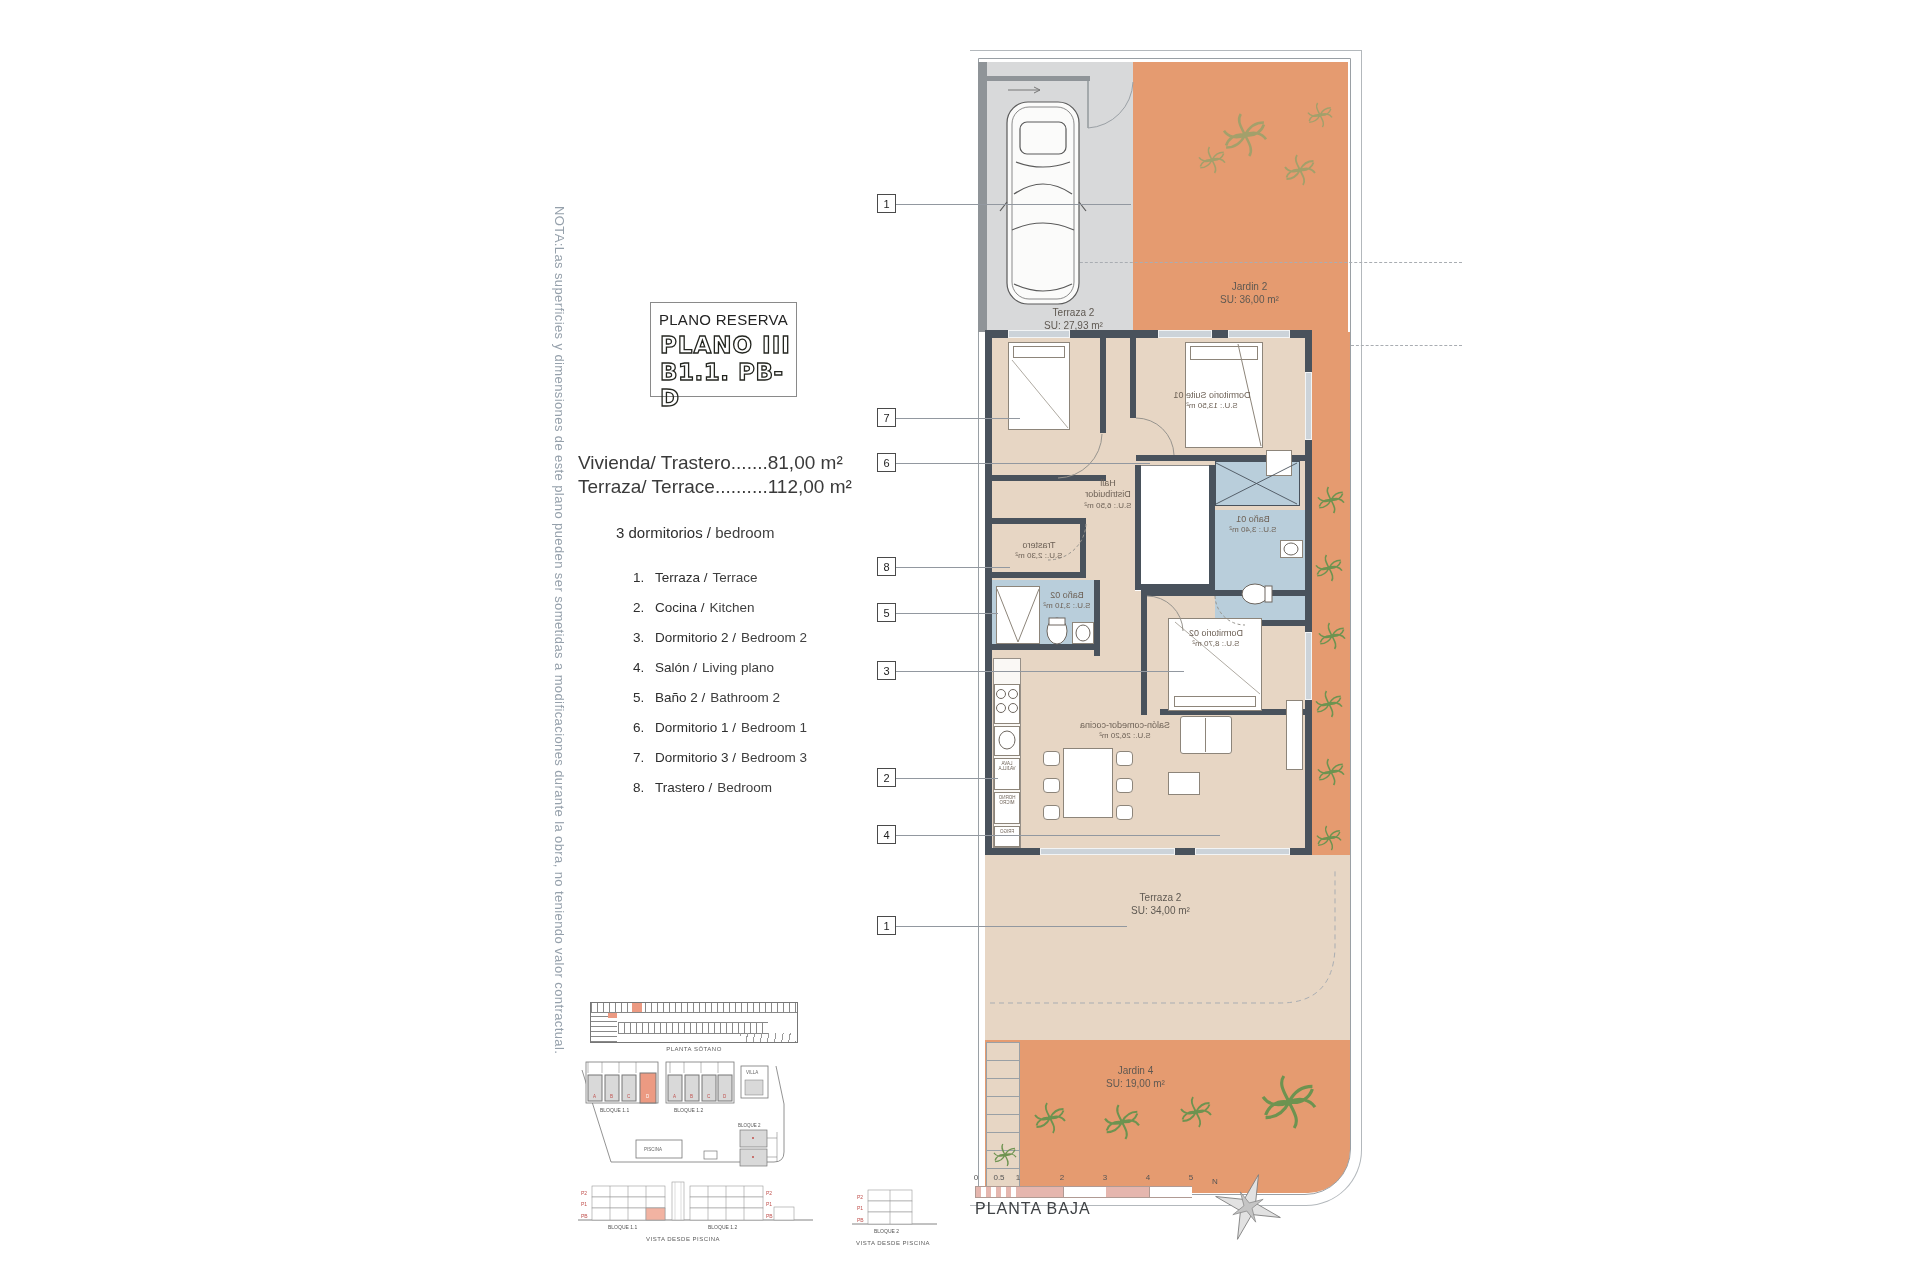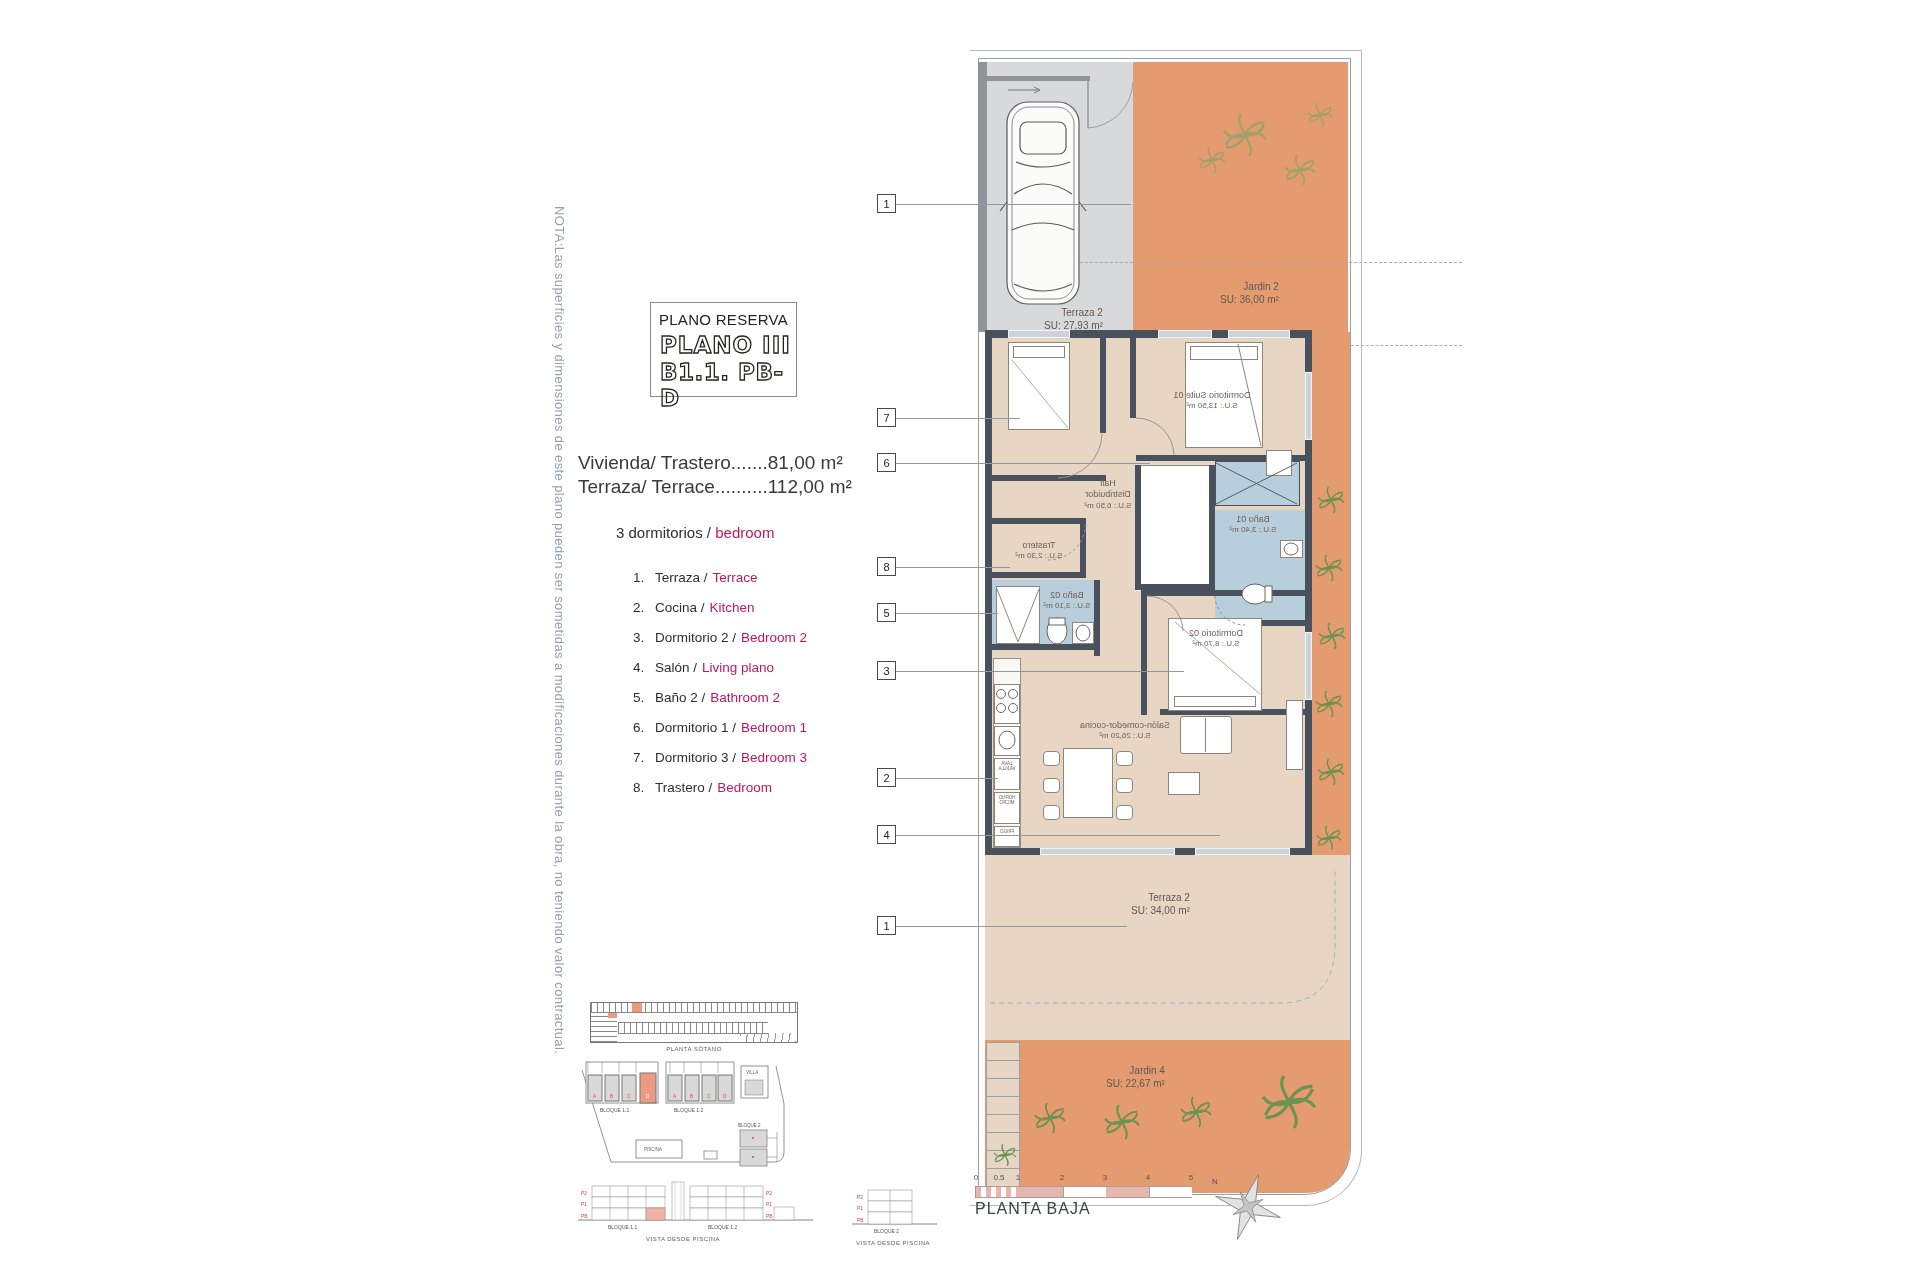--- a/index.html
+++ b/index.html
@@ -4,30 +4,30 @@
 <style>
   html,body{margin:0;padding:0}
   body{width:1920px;height:1280px;background:#fff;position:relative;overflow:hidden;
        font-family:"Liberation Sans",sans-serif;color:#2e2e2e}
   .abs{position:absolute}
   .wall{position:absolute;background:#49525c}
   .win{position:absolute;background:#ccd3d9;box-shadow:inset 0 0 0 1px #f2f4f5}
   .furn{position:absolute;background:#fff;border:1px solid #8d857a;box-sizing:border-box}
   .lbl{position:absolute;font-size:9px;line-height:1.25;color:#6e6257;text-align:center;white-space:nowrap}
   .lbl .area{font-size:8px}
-  .outlbl{position:absolute;font-size:10px;line-height:1.3;color:#5f5952;text-align:right;white-space:nowrap}
+  .outlbl{position:absolute;font-size:10px;line-height:1.3;color:#5f5952;text-align:center;white-space:nowrap}
   .mirr{transform:scaleX(-1)}
   .co{position:absolute;width:19px;height:19px;background:#fff;border:1px solid #4a4a4a;
       font-size:11px;color:#222;display:flex;align-items:center;justify-content:center;box-sizing:border-box}
   .ld{position:absolute;height:1px;background:#9298a0}
   .dash-h{position:absolute;border-top:1px dashed #a9adb2;height:0}
   .leg-row{display:flex;align-items:flex-start;height:30px;font-size:13.5px}
   .leg-num{width:22px;color:#2e2e2e}
   .leg-es{color:#2e2e2e;margin-right:5px}
-  .en{color:#be185d}
+  .en{color:#404040}
   .tick{position:absolute;font-size:8px;color:#555;transform:translateX(-50%)}
   .outline-txt{color:transparent;-webkit-text-stroke:1.3px #23251f}
   @supports not (-webkit-text-stroke:1px #000){.outline-txt{color:#23251f}}
   .floor{background:#e7d6c4}
   .bath{background:#b9cedb}
   .garden{background:#e59b70}
   .parking{background:#d8d9da}
   .kitchen-lbl{position:absolute;font-size:4.5px;line-height:1.15;color:#6e6257;text-align:center;width:100%;top:2px;left:0}
   svg{position:absolute;pointer-events:none}
   .minicap{font-size:6px;letter-spacing:.5px;fill:#5c5c5c}
@@ -319,21 +319,21 @@
 <div class="lbl mirr" style="left:1072px;top:720px;width:106px">
   <div>Salón-comedor-cocina</div>
     <div class="area">S.U.: 26,20 m²</div>
   </div>
 <div class="outlbl" style="left:1131px;top:891px">
   <div>Terraza 2</div>
     <div>SU: 34,00 m²</div>
   </div>
 <div class="outlbl" style="left:1106px;top:1064px">
   <div>Jardin 4</div>
-    <div>SU: 22,67 m²</div>
+    <div>SU: 19,00 m²</div>
   </div>
 
 <div class="ld" style="left:896px;top:204px;width:235px"></div>
 <div class="ld" style="left:896px;top:418px;width:124px"></div>
 <div class="ld" style="left:896px;top:463px;width:254px"></div>
 <div class="ld" style="left:896px;top:567px;width:114px"></div>
 <div class="ld" style="left:896px;top:613px;width:102px"></div>
 <div class="ld" style="left:896px;top:671px;width:288px"></div>
 <div class="ld" style="left:896px;top:778px;width:102px"></div>
 <div class="ld" style="left:896px;top:835px;width:324px"></div>

